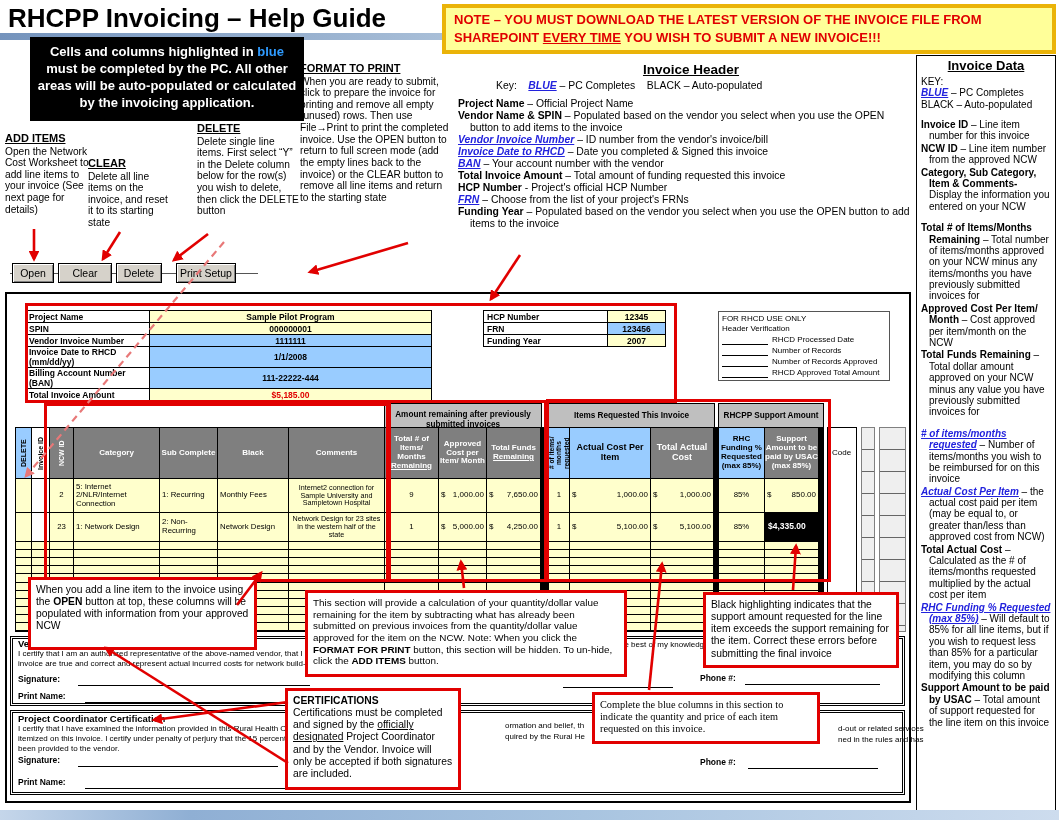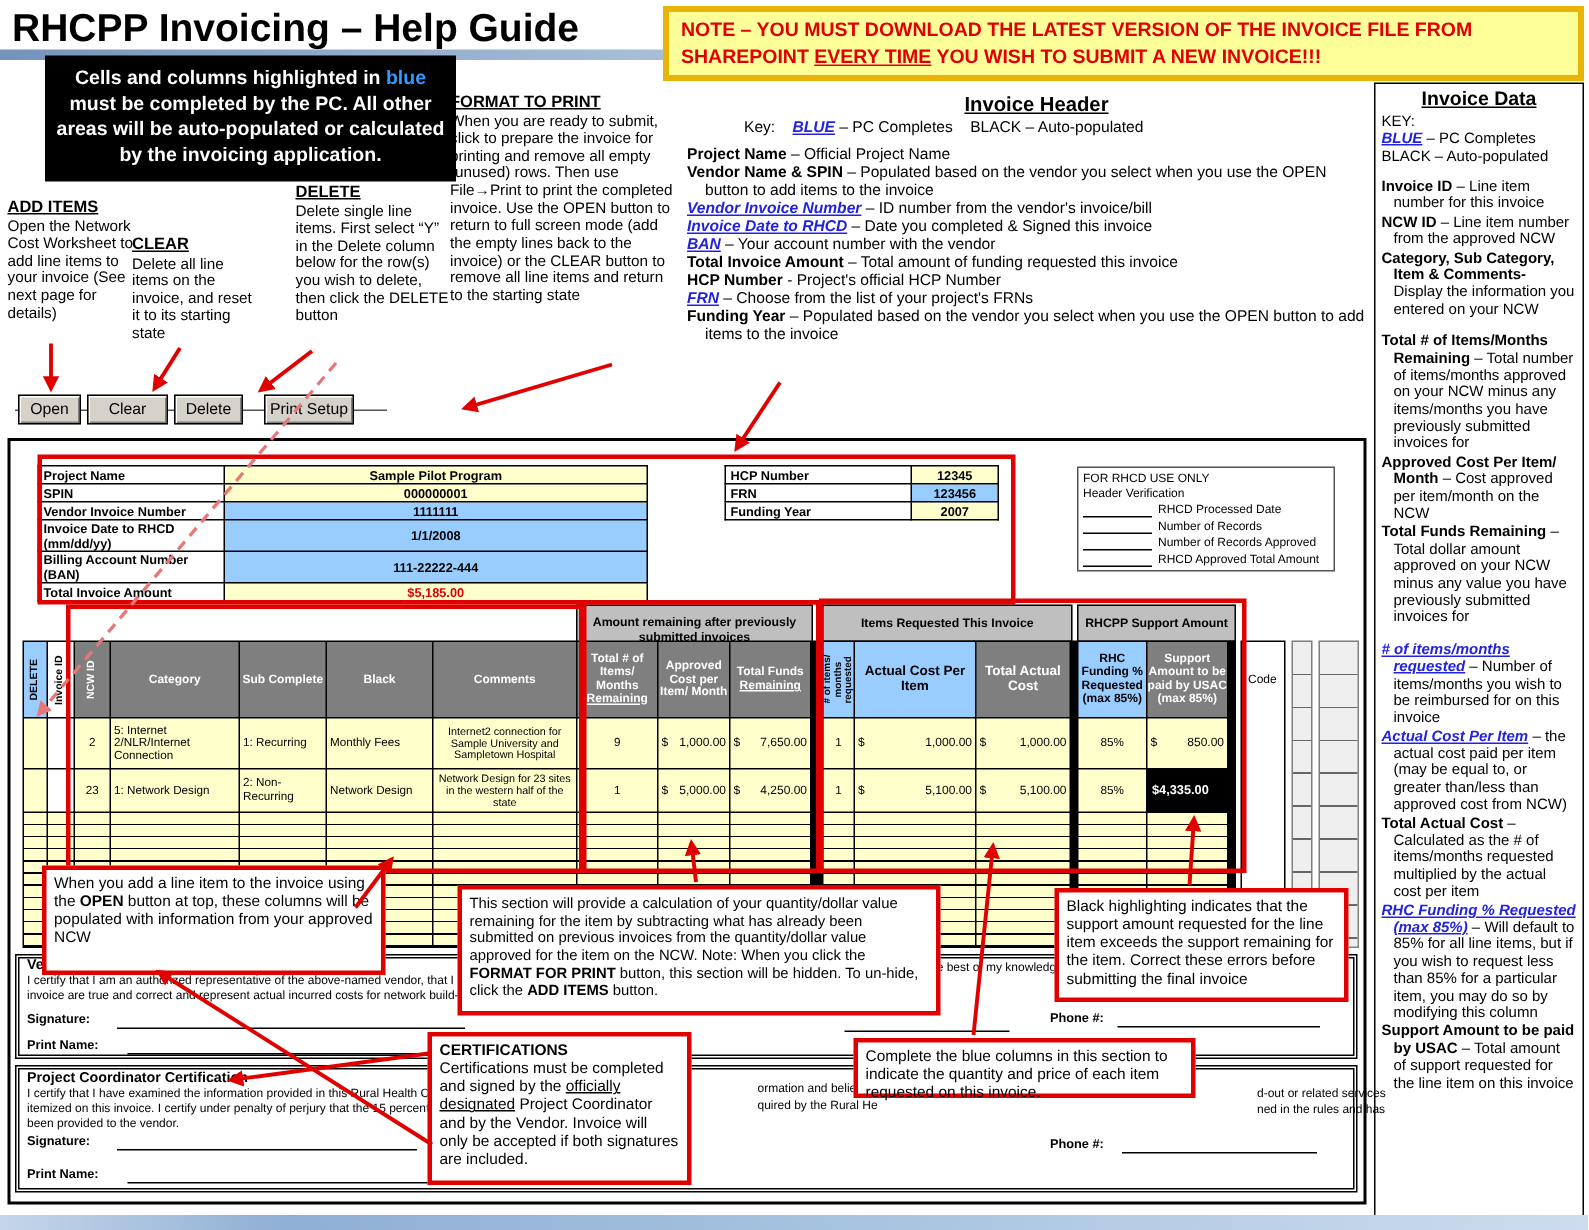--- a/index.html
+++ b/index.html
@@ -372,21 +372,21 @@
   <div class="fld" style="left:18px;top:755px;">Signature:</div>
   <div class="fline" style="left:78px;top:765px;width:200px;"></div>
   <div class="fld" style="left:700px;top:757px;">Phone #:</div>
   <div class="fline" style="left:748px;top:767px;width:130px;"></div>
   <div class="fld" style="left:18px;top:777px;">Print Name:</div>
   <div class="fline" style="left:85px;top:787px;width:260px;"></div>
 
   <div class="callout" style="left:28px;top:577px;width:229px;height:73px;"><span>When you add a line item to the invoice using the </span><b>OPEN</b><span> button at top, these columns will be populated with information from your approved NCW</span></div>
   <div class="callout" style="left:305px;top:590px;width:322px;height:87px;font-size:9.9px;"><span>This section will provide a calculation of your quantity/dollar value remaining for the item by subtracting what has already been submitted on previous invoices from the quantity/dollar value approved for the item on the NCW. Note: When you click the </span><b>FORMAT FOR PRINT</b><span> button, this section will be hidden. To un-hide, click the </span><b>ADD ITEMS</b><span> button.</span></div>
   <div class="callout" style="left:703px;top:592px;width:196px;height:76px;">Black highlighting indicates that the support amount requested for the line item exceeds the support remaining for the item. Correct these errors before submitting the final invoice</div>
-  <div class="callout" style="left:569px;top:692px;width:228px;height:40px;">Complete the blue columns in this section to indicate the quantity and price of each item requested on this invoice.</div>
+  <div class="callout" style="left:592px;top:692px;width:228px;height:52px;font-family:Liberation Serif, serif;">Complete the blue columns in this section to indicate the quantity and price of each item requested on this invoice.</div>
   <div class="callout" style="left:285px;top:688px;width:176px;height:102px;">
     <div style="font-weight:bold;">CERTIFICATIONS</div>
     <span>Certifications must be completed and signed by the </span><span class="u">officially designated</span><span> Project Coordinator and by the Vendor. Invoice will only be accepted if both signatures are included.</span>
   </div>
 
   <svg class="arrows" width="1059" height="820">
     <defs>
       <marker id="ah" viewBox="0 0 10 10" refX="7.5" refY="5" markerWidth="4.2" markerHeight="4.2" orient="auto">
           <path d="M0,0 L10,5 L0,10 z" fill="#e10000"></path>
         </marker>

